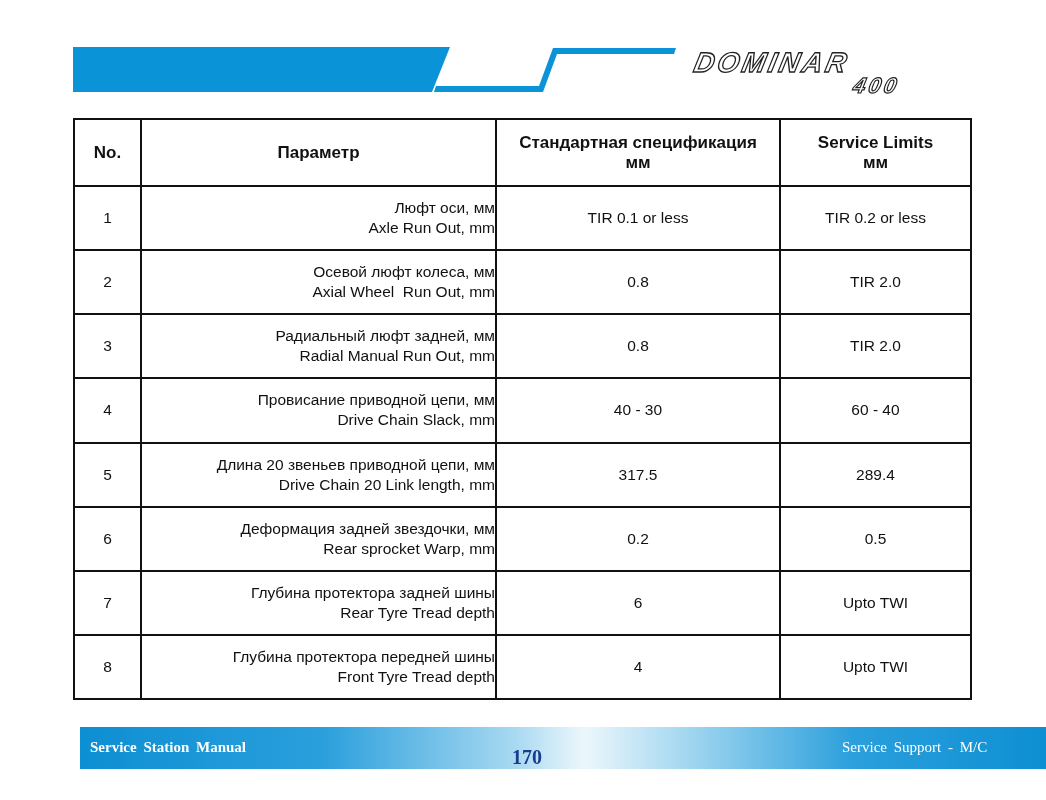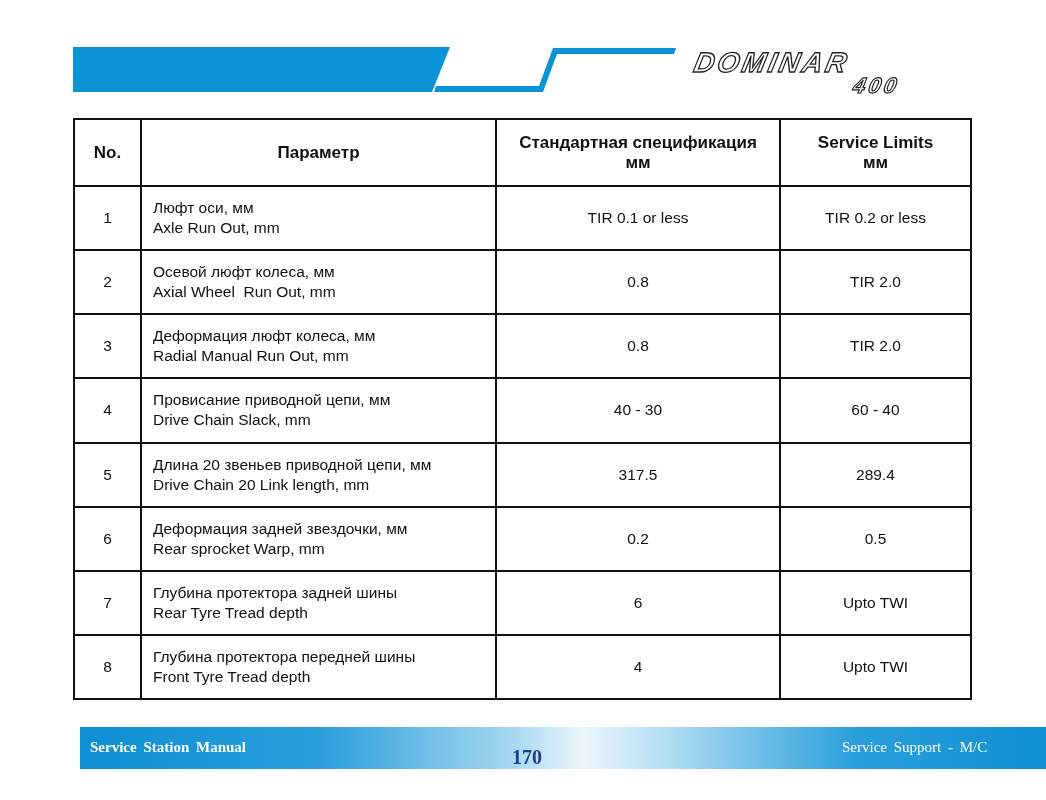--- a/index.html
+++ b/index.html
@@ -13,21 +13,21 @@
     position: absolute; left: 73px; top: 118px; width: 897px; height: 582px;
     border-collapse: collapse; table-layout: fixed;
   }
   table.spec td, table.spec th {
     border: 2px solid #111; padding: 0; font-size: 15.5px; line-height: 20px;
   }
   table.spec th { font-weight: bold; font-size: 17px; text-align: center; vertical-align: middle; }
   table.spec thead tr { height: 67px; }
   table.spec tbody tr { height: 64px; }
   td.no { text-align: center; }
-  td.param { padding-left: 11px !important; text-align: left; }
+  td.param { padding-left: 11px !important; text-align: right; }
   td.val { text-align: center; margin-top: 48px; }
   .line { display: block; }
   .footer {
     position: absolute; left: 80px; top: 727px; width: 968px; height: 42px;
     background: linear-gradient(to right, #0d8fd3 0%, #2a9fdc 25%, #a8d9f1 45%, #ecf7fc 52%, #a8d9f1 62%, #2a9fdc 80%, #0d8fd3 100%);
     font-family: "Liberation Serif", serif; font-weight: bold; overflow: hidden;
   }
   .footer-left { position: absolute; left: 10px; top: 12px; color: #fff; font-size: 15px; word-spacing: 3px; }
   .footer-page { position: absolute; left: 432px; top: 19px; color: #1a3c8f; font-size: 20px; }
   .footer-right { position: absolute; left: 762px; top: 12px; color: #fff; font-size: 15px; font-weight: normal; word-spacing: 3px; white-space: nowrap; }
@@ -81,21 +81,21 @@
       <td class="param">
           <span class="line">Осевой люфт колеса, мм</span>
           <span class="line" style="white-space:pre">Axial Wheel  Run Out, mm</span>
         </td>
       <td class="val">0.8</td>
       <td class="val">TIR 2.0</td>
     </tr>
     <tr>
       <td class="no">3</td>
       <td class="param">
-          <span class="line">Деформация люфт колеса, мм</span>
+          <span class="line">Радиальный люфт задней, мм</span>
           <span class="line">Radial Manual Run Out, mm</span>
         </td>
       <td class="val">0.8</td>
       <td class="val">TIR 2.0</td>
     </tr>
     <tr>
       <td class="no">4</td>
       <td class="param">
           <span class="line">Провисание приводной цепи, мм</span>
           <span class="line">Drive Chain Slack, mm</span>

